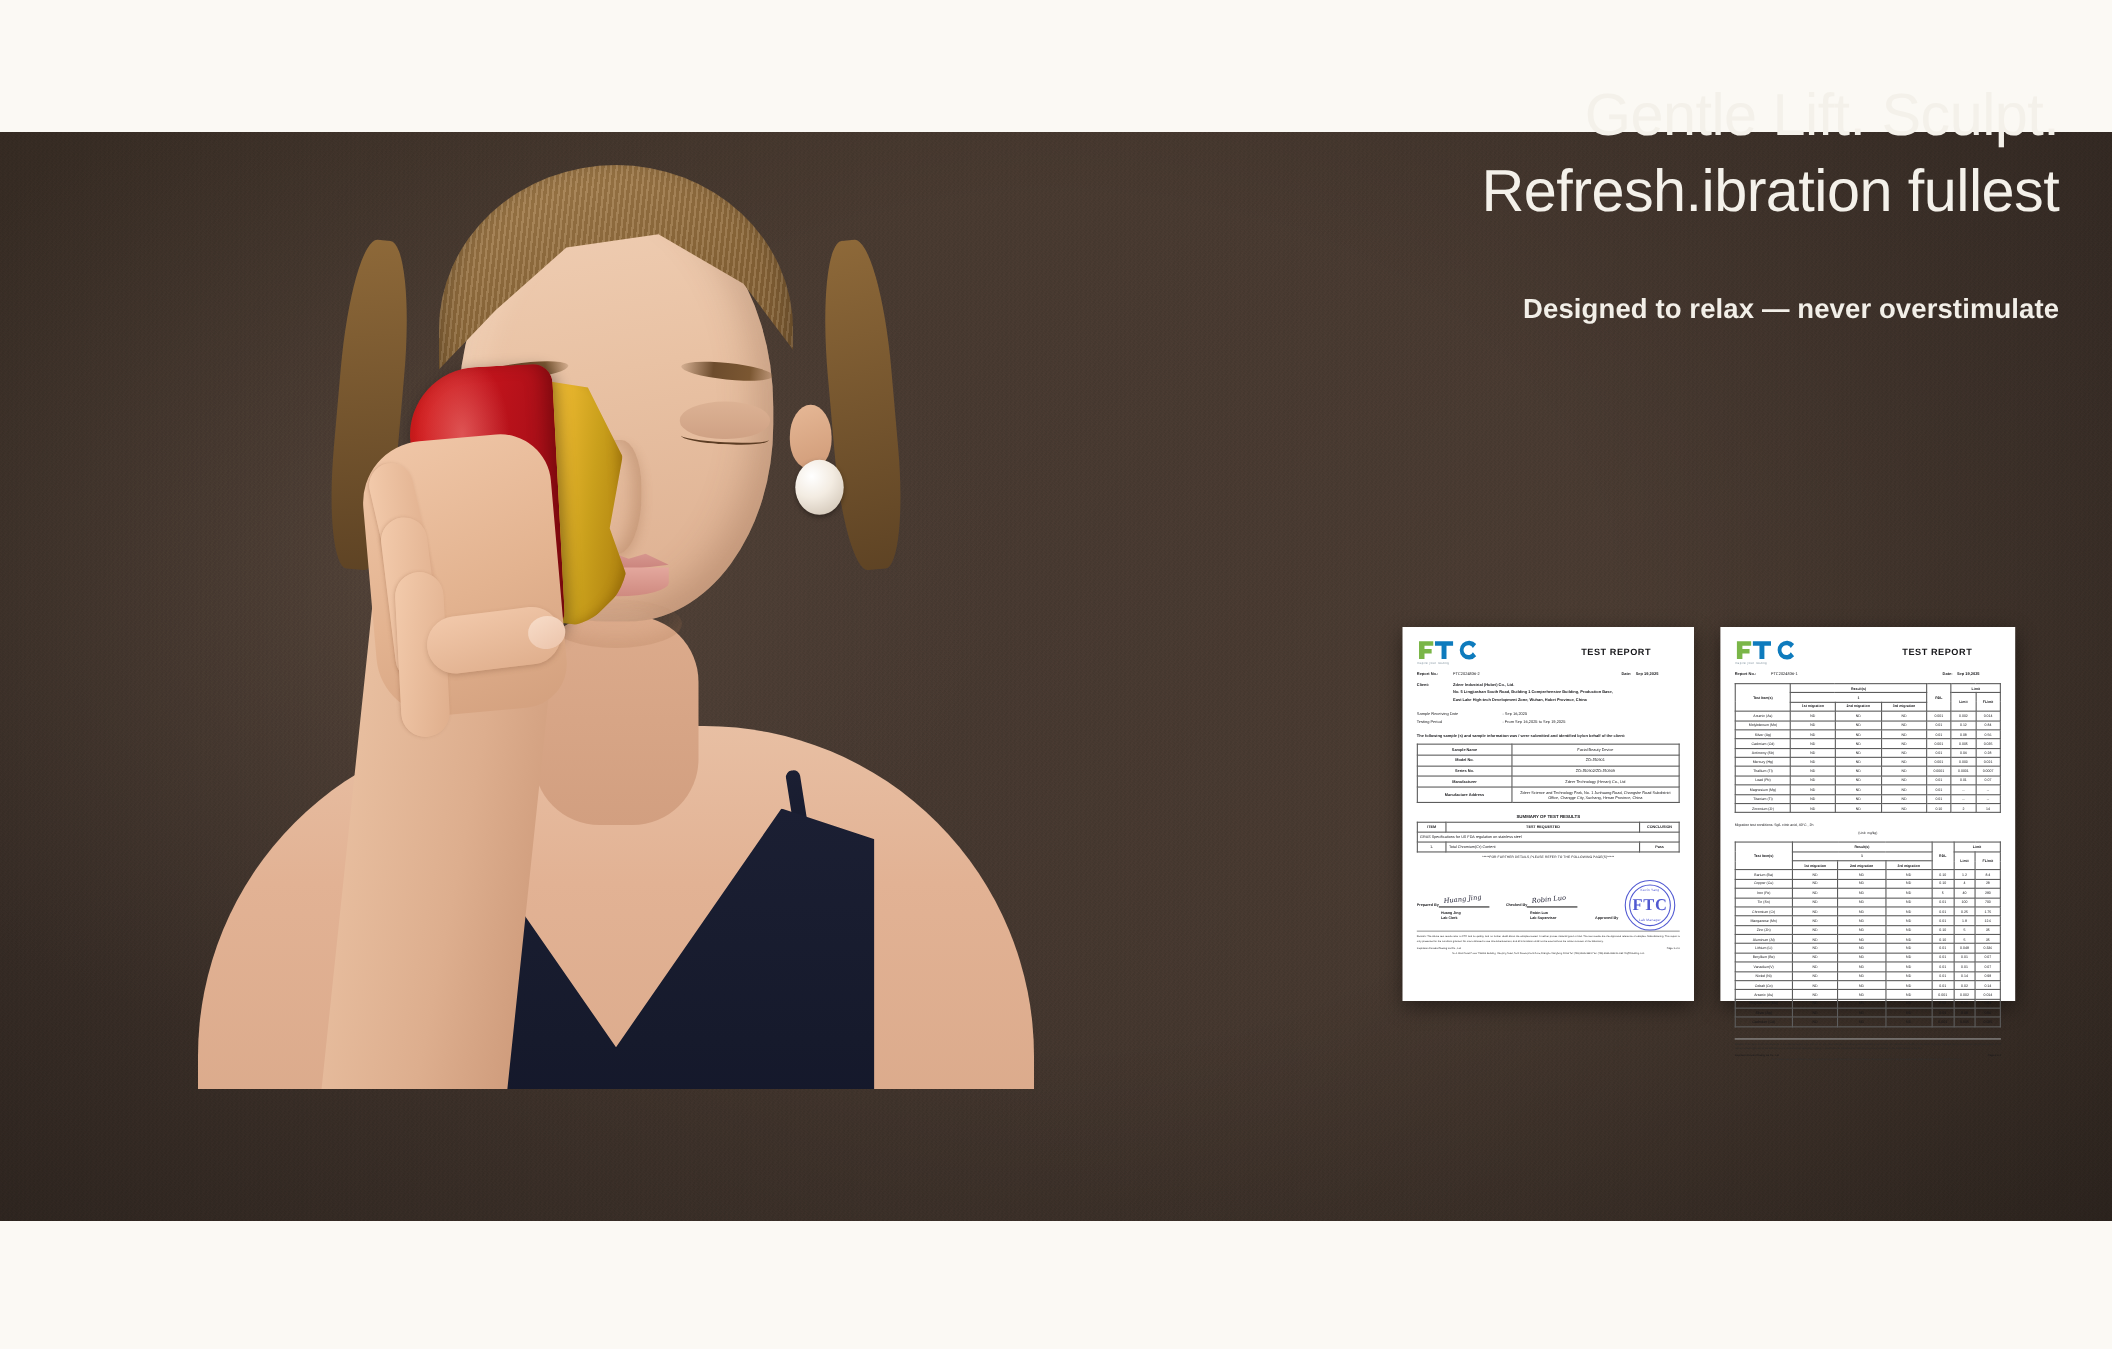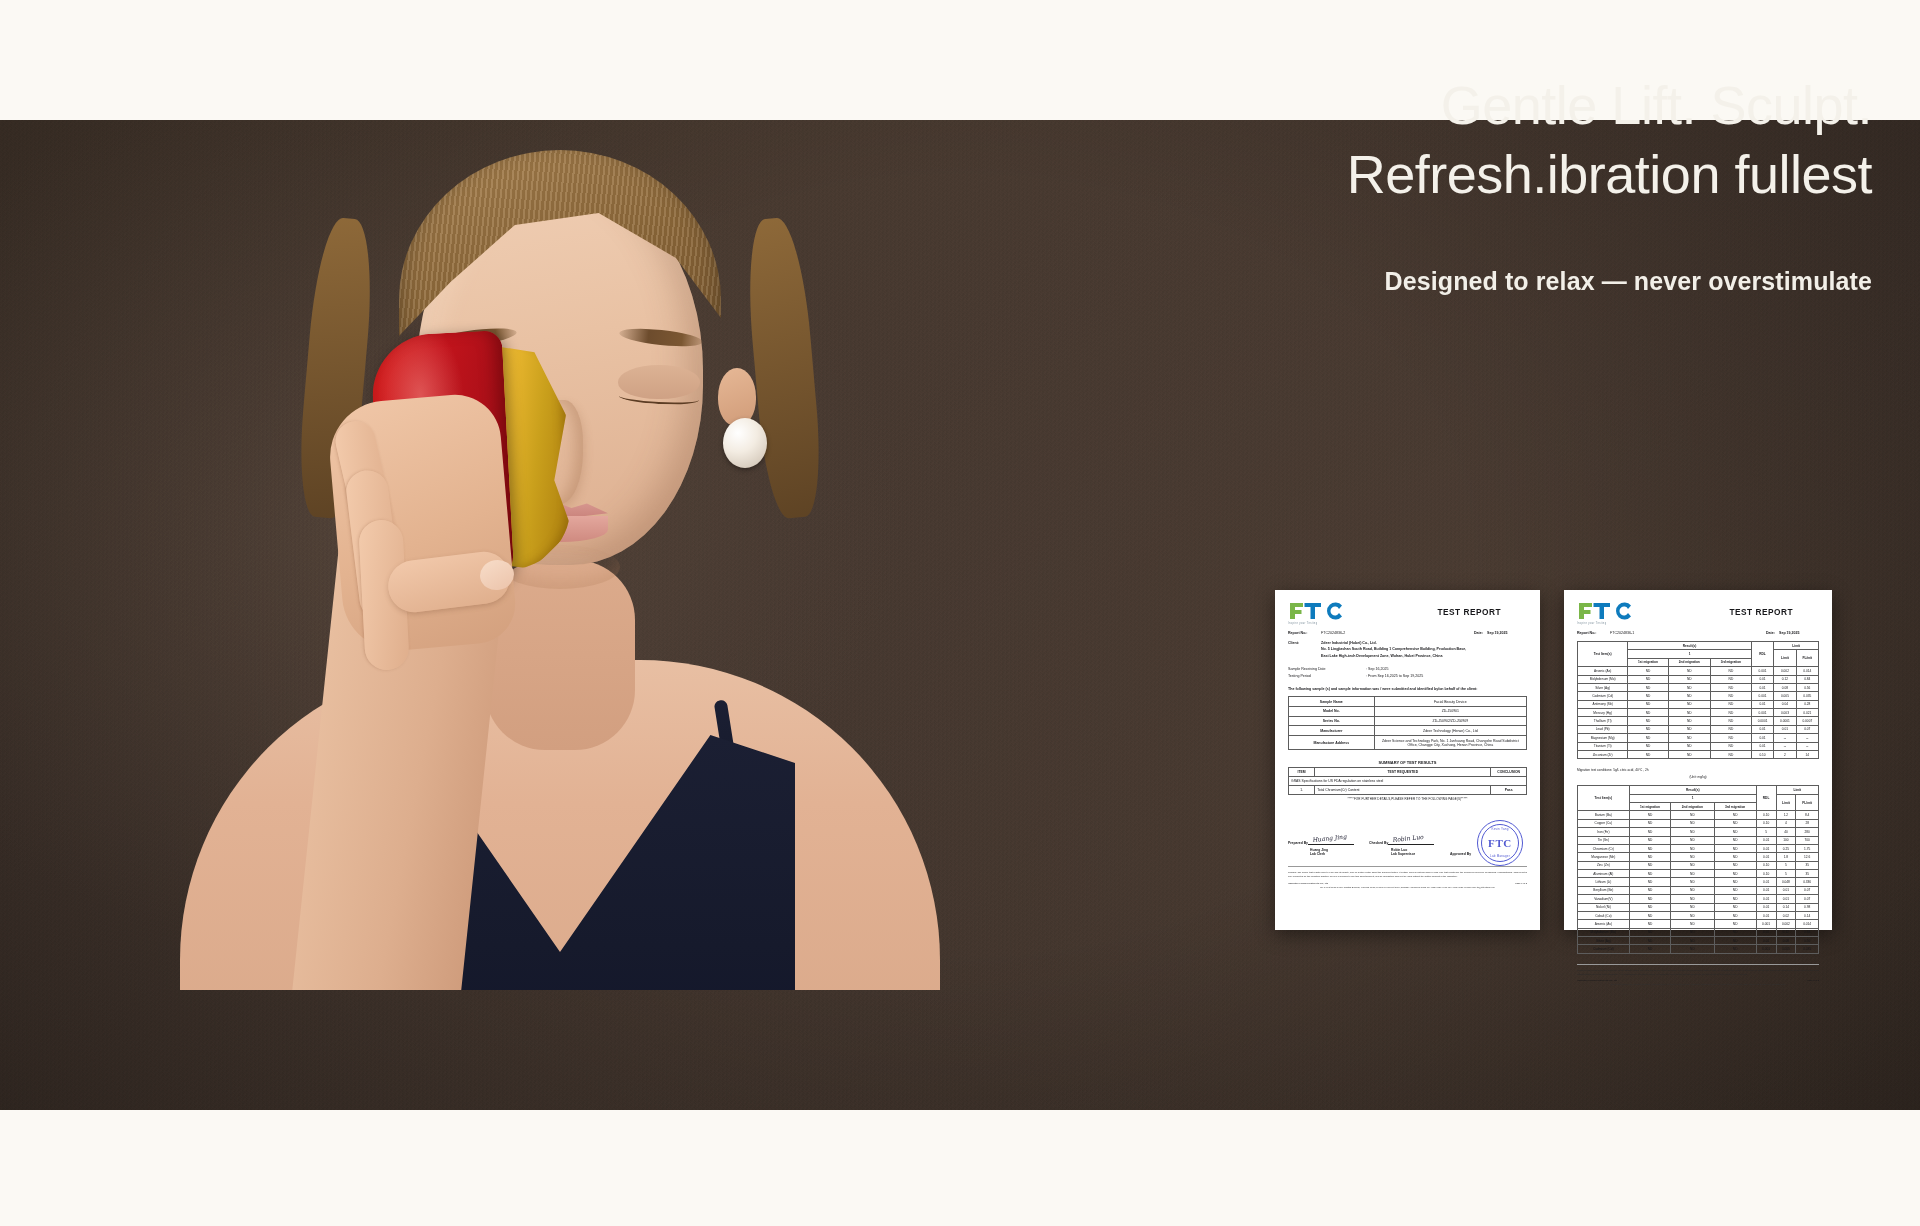--- a/index.html
+++ b/index.html
@@ -36,21 +36,21 @@
     color:#f4f1ea; font-size:54px; font-weight:400; line-height:1.13;
     letter-spacing:-0.5px; white-space:nowrap;
   }
   .h1.l2 { margin-top:8px; }
   .sub {
     margin-top:62px; color:#f2efe8; font-size:25px; font-weight:700;
     letter-spacing:.1px; white-space:nowrap;
   }
 
   
-  #docs { position:absolute; left:1275px; top:590px; display:flex; gap:24px; }
+  #docs { position:absolute; left:1275px; top:570px; display:flex; gap:24px; }
   .doc {
     background:#fff; box-shadow:0 5px 18px rgba(0,0,0,.45);
     padding:11px 13px 8px 13px; color:#17171a;
     font-family:"Liberation Sans", sans-serif;
   }
   .doc.a { width:265px; height:340px; }
   .doc.b { width:268px; height:340px; }
 
   .dochead { display:flex; align-items:flex-start; justify-content:space-between; }
   .ftc { position:relative; width:60px; }
@@ -100,21 +100,21 @@
   .sig .nm { font-size:3.3px; font-weight:700; margin-top:3px; margin-left:22px; }
   .sig .ro { font-size:3.3px; font-weight:700; margin-left:22px; }
   .stamp {
     position:absolute; right:4px; bottom:-10px; width:46px; height:46px; border-radius:50%;
     border:1.4px solid #2b35c8; color:#2b35c8; display:flex; align-items:center; justify-content:center;
     opacity:.82;
   }
   .stamp:after {
     content:""; position:absolute; inset:2.6px; border-radius:50%; border:.7px solid #2b35c8;
   }
-  .stamp .etc { font-size:11px; font-weight:700; letter-spacing:.6px; font-family:"Liberation Serif", serif; }
+  .stamp .etc { font-size:15px; font-weight:700; letter-spacing:.6px; font-family:"Liberation Serif", serif; }
   .stamp .arct { position:absolute; top:6px; font-size:3px; letter-spacing:.2px; white-space:nowrap; }
   .stamp .arcb { position:absolute; bottom:7px; font-size:3px; letter-spacing:.2px; white-space:nowrap; }
 
   .fineprint { font-size:2.3px; line-height:1.85; color:#2a2a2a; margin-top:10px; border-top:.5px solid #999; padding-top:3px; text-align:justify; }
   .footline { display:flex; justify-content:space-between; font-size:2.3px; margin-top:3px; }
   .footbar { font-size:2.2px; text-align:center; margin-top:2px; color:#333; }
 
   
   table.res { width:100%; border-collapse:collapse; margin-top:6px; }
   table.res td, table.res th { border:.5px solid #5d5d5d; font-size:3.2px; padding:1.7px 1px; text-align:center; }

